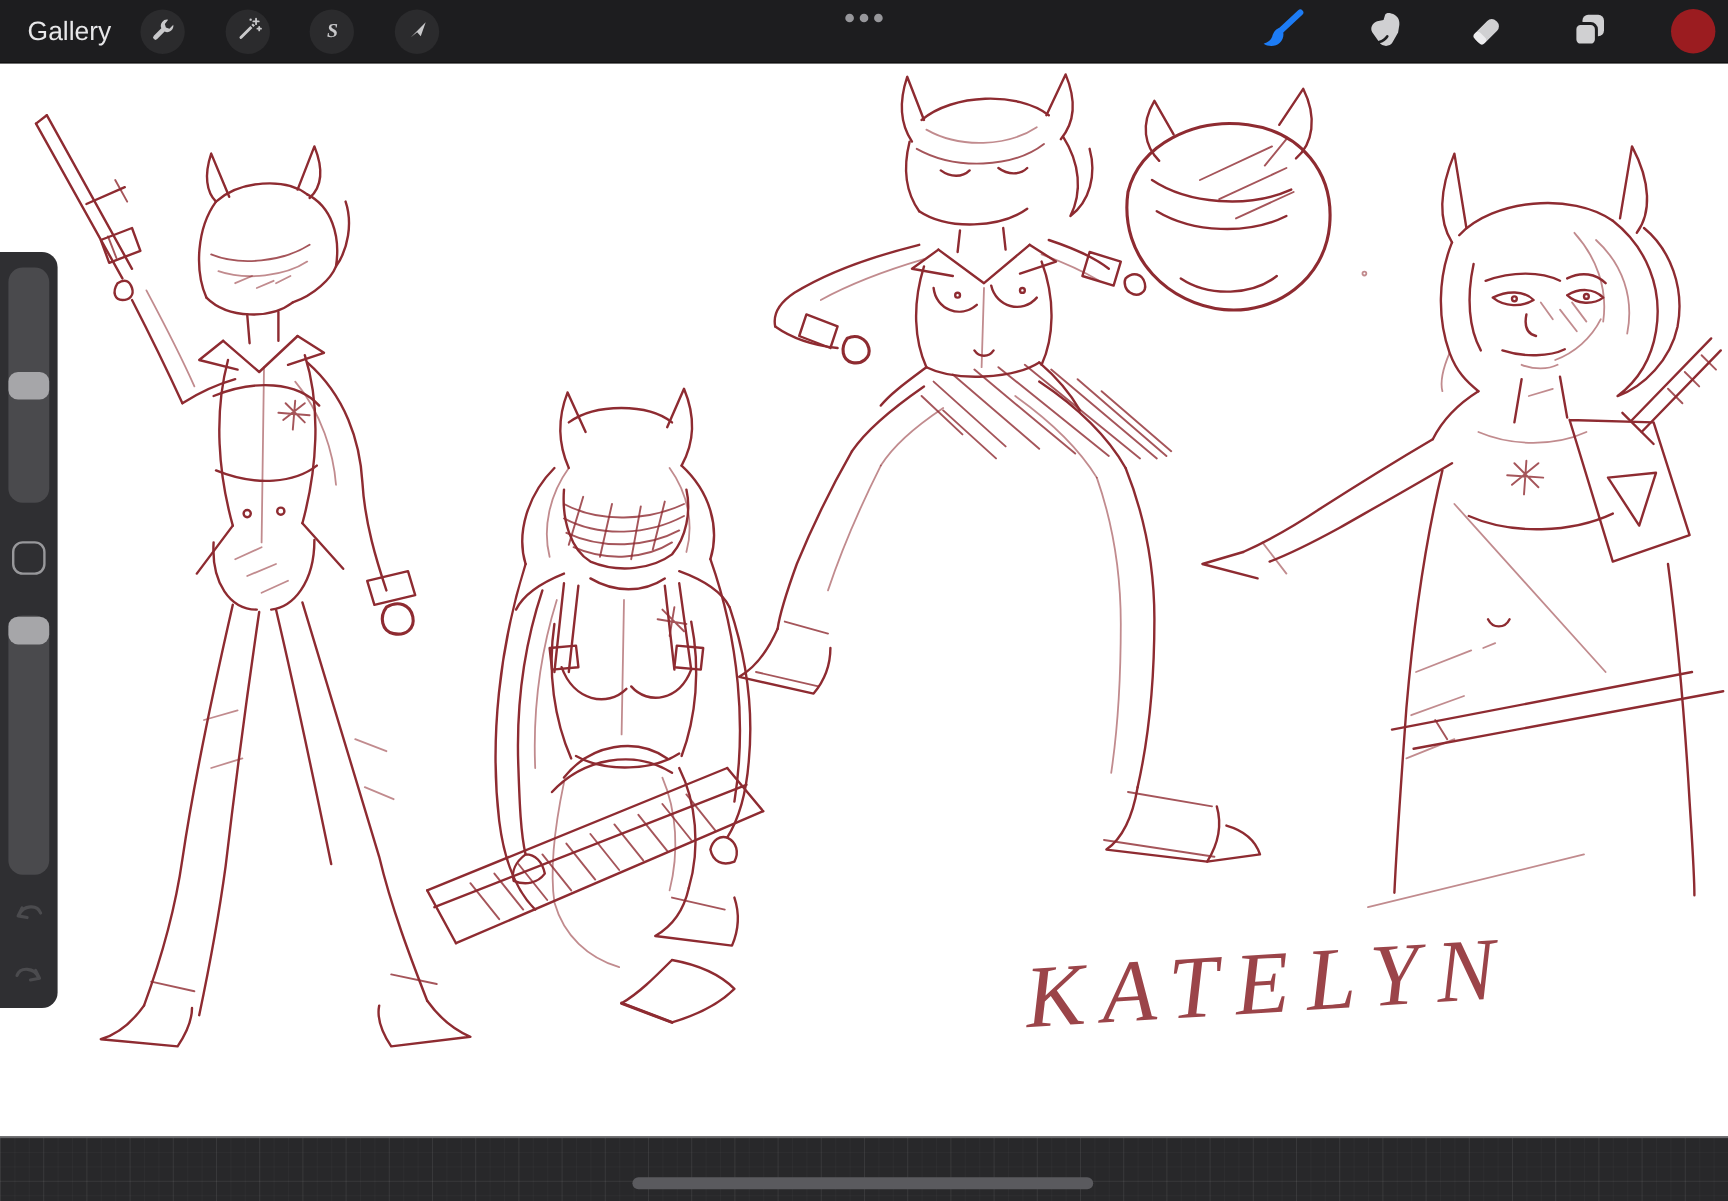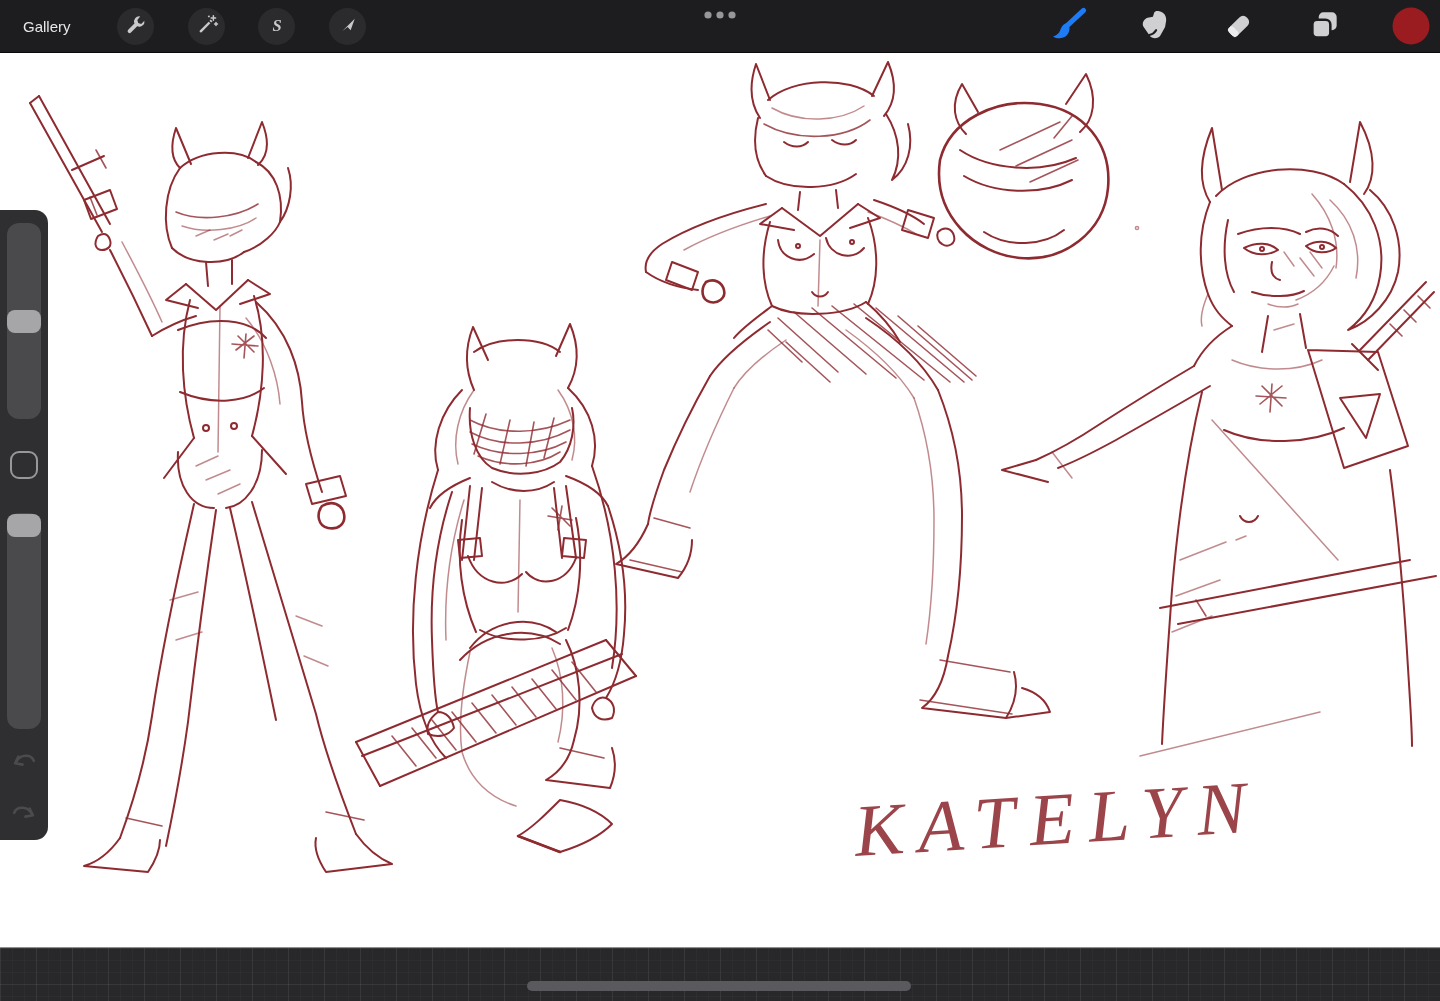--- a/index.html
+++ b/index.html
@@ -5,21 +5,21 @@
   * { margin:0; padding:0; box-sizing:border-box; }
   html,body { width:1440px; height:1001px; overflow:hidden; background:#1c1c1e;
               font-family:"Liberation Sans", sans-serif; }
   .screen { position:relative; width:1440px; height:1001px; }
 
   
   .topbar { position:absolute; top:0; left:0; width:1440px; height:53px;
             background:#1d1d1f; border-bottom:1px solid #0a0a0b;
             display:flex; align-items:center; }
   .gallery-btn { margin-left:23px; background:none; border:none; color:#e7e7e9;
-                 font-size:15px; font-family:"Liberation Sans",sans-serif; cursor:pointer; }
+                 font-size:22px; font-family:"Liberation Sans",sans-serif; cursor:pointer; }
   .tool-circle { position:absolute; top:8px; width:37px; height:37px; border-radius:50%;
                  background:#2b2b2d; border:none; display:flex; align-items:center;
                  justify-content:center; cursor:pointer; }
   .flat-tool { position:absolute; top:7px; width:40px; height:40px; background:none;
                border:none; display:flex; align-items:center; justify-content:center; cursor:pointer; }
   .dots-btn { position:absolute; left:696px; top:2px; width:48px; height:28px; background:none;
               border:none; display:flex; align-items:center; justify-content:center; cursor:pointer; }
 
   
   .canvas-area { position:absolute; top:53px; left:0; width:1440px; height:894px;

